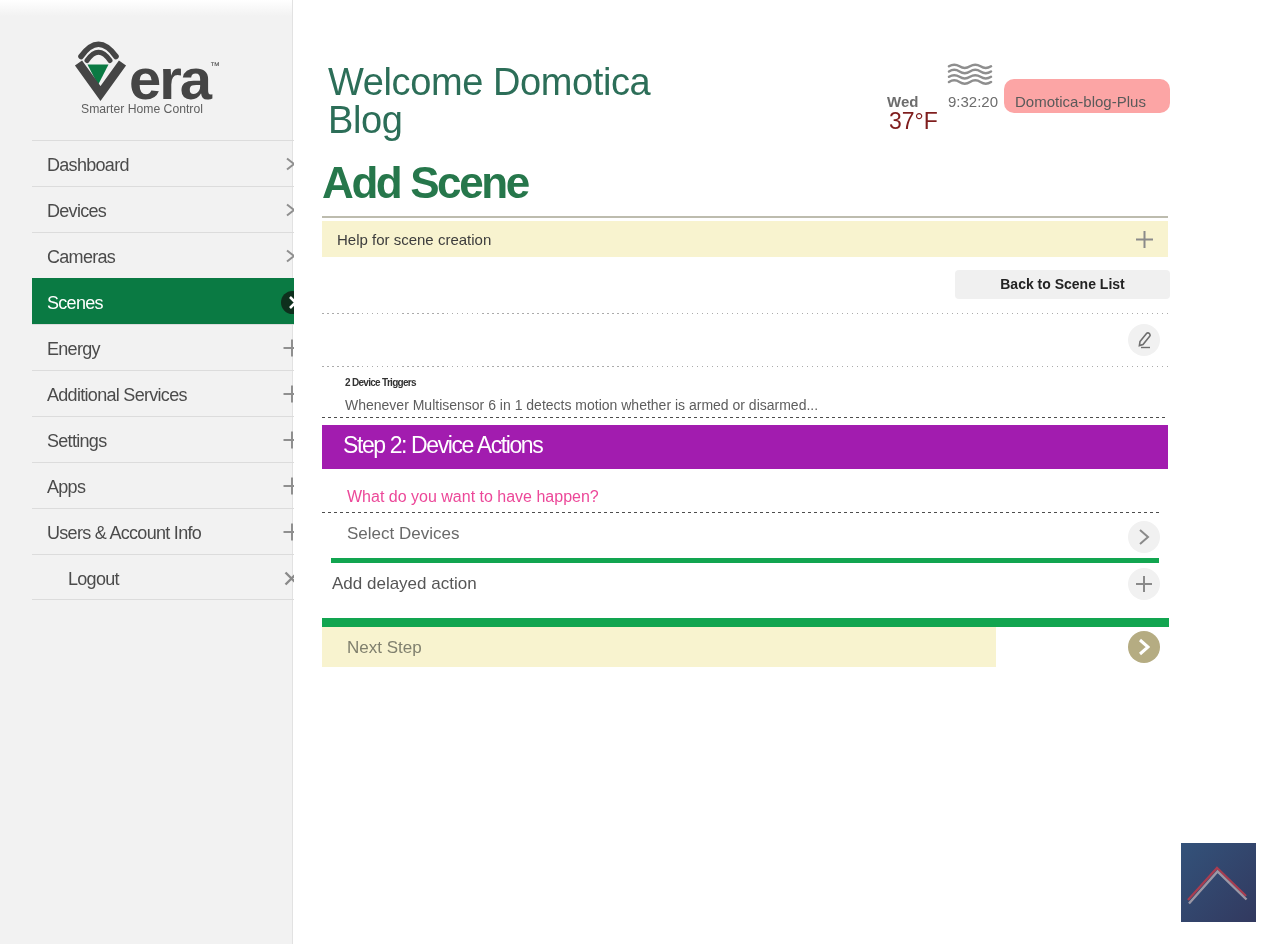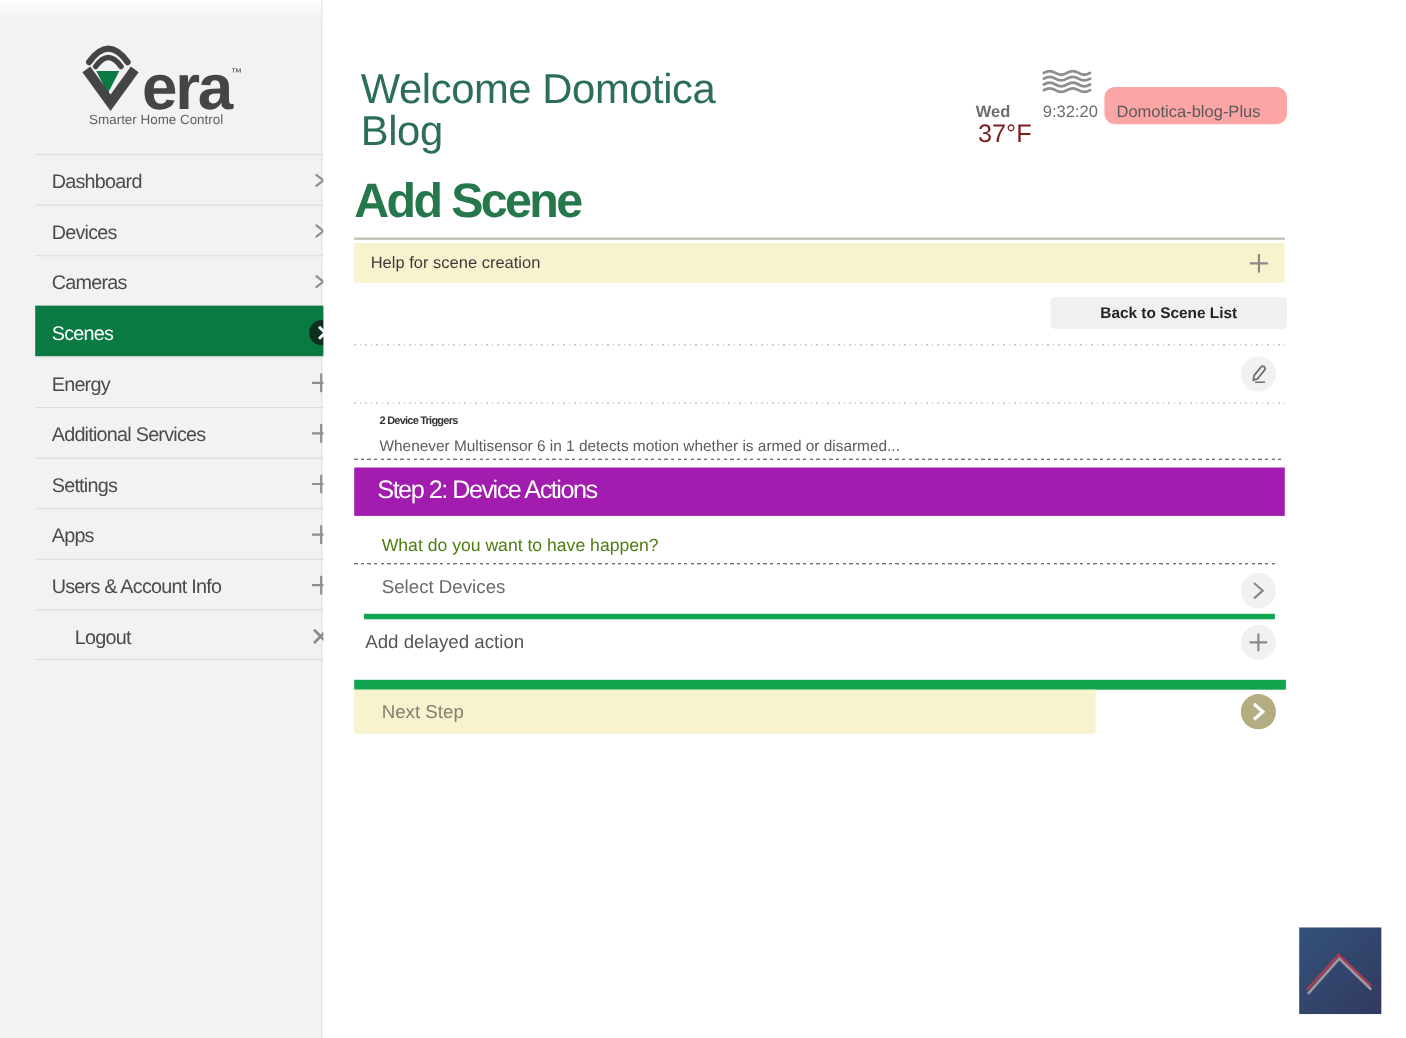--- a/index.html
+++ b/index.html
@@ -38,21 +38,21 @@
 .helpbar .txt { position:absolute; left:15px; top:10px; font-size:15px; color:#3c3c3c; }
 .btn-back { position:absolute; left:661px; top:270px; width:215px; height:29px; background:#f0f0f0;
   border-radius:4px; font-size:14px; font-weight:bold; color:#232323; text-align:center; line-height:29px; }
 .dot1 { position:absolute; left:28px; top:313px; width:846px; height:1px; background:repeating-linear-gradient(90deg,#ababab 0 1.5px,rgba(0,0,0,0) 1.5px 5px); }
 .step1 { position:absolute; left:50px; top:326px; font-size:23px; letter-spacing:-1.4px; color:#7e968b; }
 .dot2 { position:absolute; left:28px; top:366px; width:846px; height:1px; background:repeating-linear-gradient(90deg,#ababab 0 1.5px,rgba(0,0,0,0) 1.5px 5px); }
 .trig1 { position:absolute; left:51px; top:377px; font-size:10px; font-weight:bold; letter-spacing:-0.7px; color:#333; }
 .trig2 { position:absolute; left:51px; top:397px; font-size:14px; color:#5d5d5d; }
 .step2bar { position:absolute; left:28px; top:425px; width:846px; height:44px; background:#a21caf; }
 .step2bar span { position:absolute; left:21px; top:7px; font-size:23px; letter-spacing:-1.4px; color:#fff; }
-.q1 { position:absolute; left:53px; top:488px; font-size:16px; color:#4d7c0f; }
+.q1 { position:absolute; left:53px; top:488px; font-size:16px; color:#ec4899; }
 .dash0 { position:absolute; left:28px; top:417px; width:846px; height:1px; background:repeating-linear-gradient(90deg,#4d4d4d 0 3px,rgba(0,0,0,0) 3px 6px); }
 .dash1 { position:absolute; left:28px; top:512px; width:837px; height:1px; background:repeating-linear-gradient(90deg,#4d4d4d 0 3px,rgba(0,0,0,0) 3px 6px); }
 .seldev { position:absolute; left:53px; top:524px; font-size:17px; color:#6a6a6a; }
 .greenline1 { position:absolute; left:37px; top:558px; width:828px; height:5px; background:#12a550; }
 .adddelay { position:absolute; left:38px; top:574px; font-size:17px; color:#565656; }
 .greenline2 { position:absolute; left:28px; top:618px; width:847px; height:9px; background:#12a550; }
 .nextbar { position:absolute; left:28px; top:627px; width:674px; height:40px; background:#f8f3cf; }
 .nextbar span { position:absolute; left:25px; top:11px; font-size:17px; color:#80806e; }
 
 .circle-ic { position:absolute; width:32px; height:32px; border-radius:50%; background:#f1f1f1;

